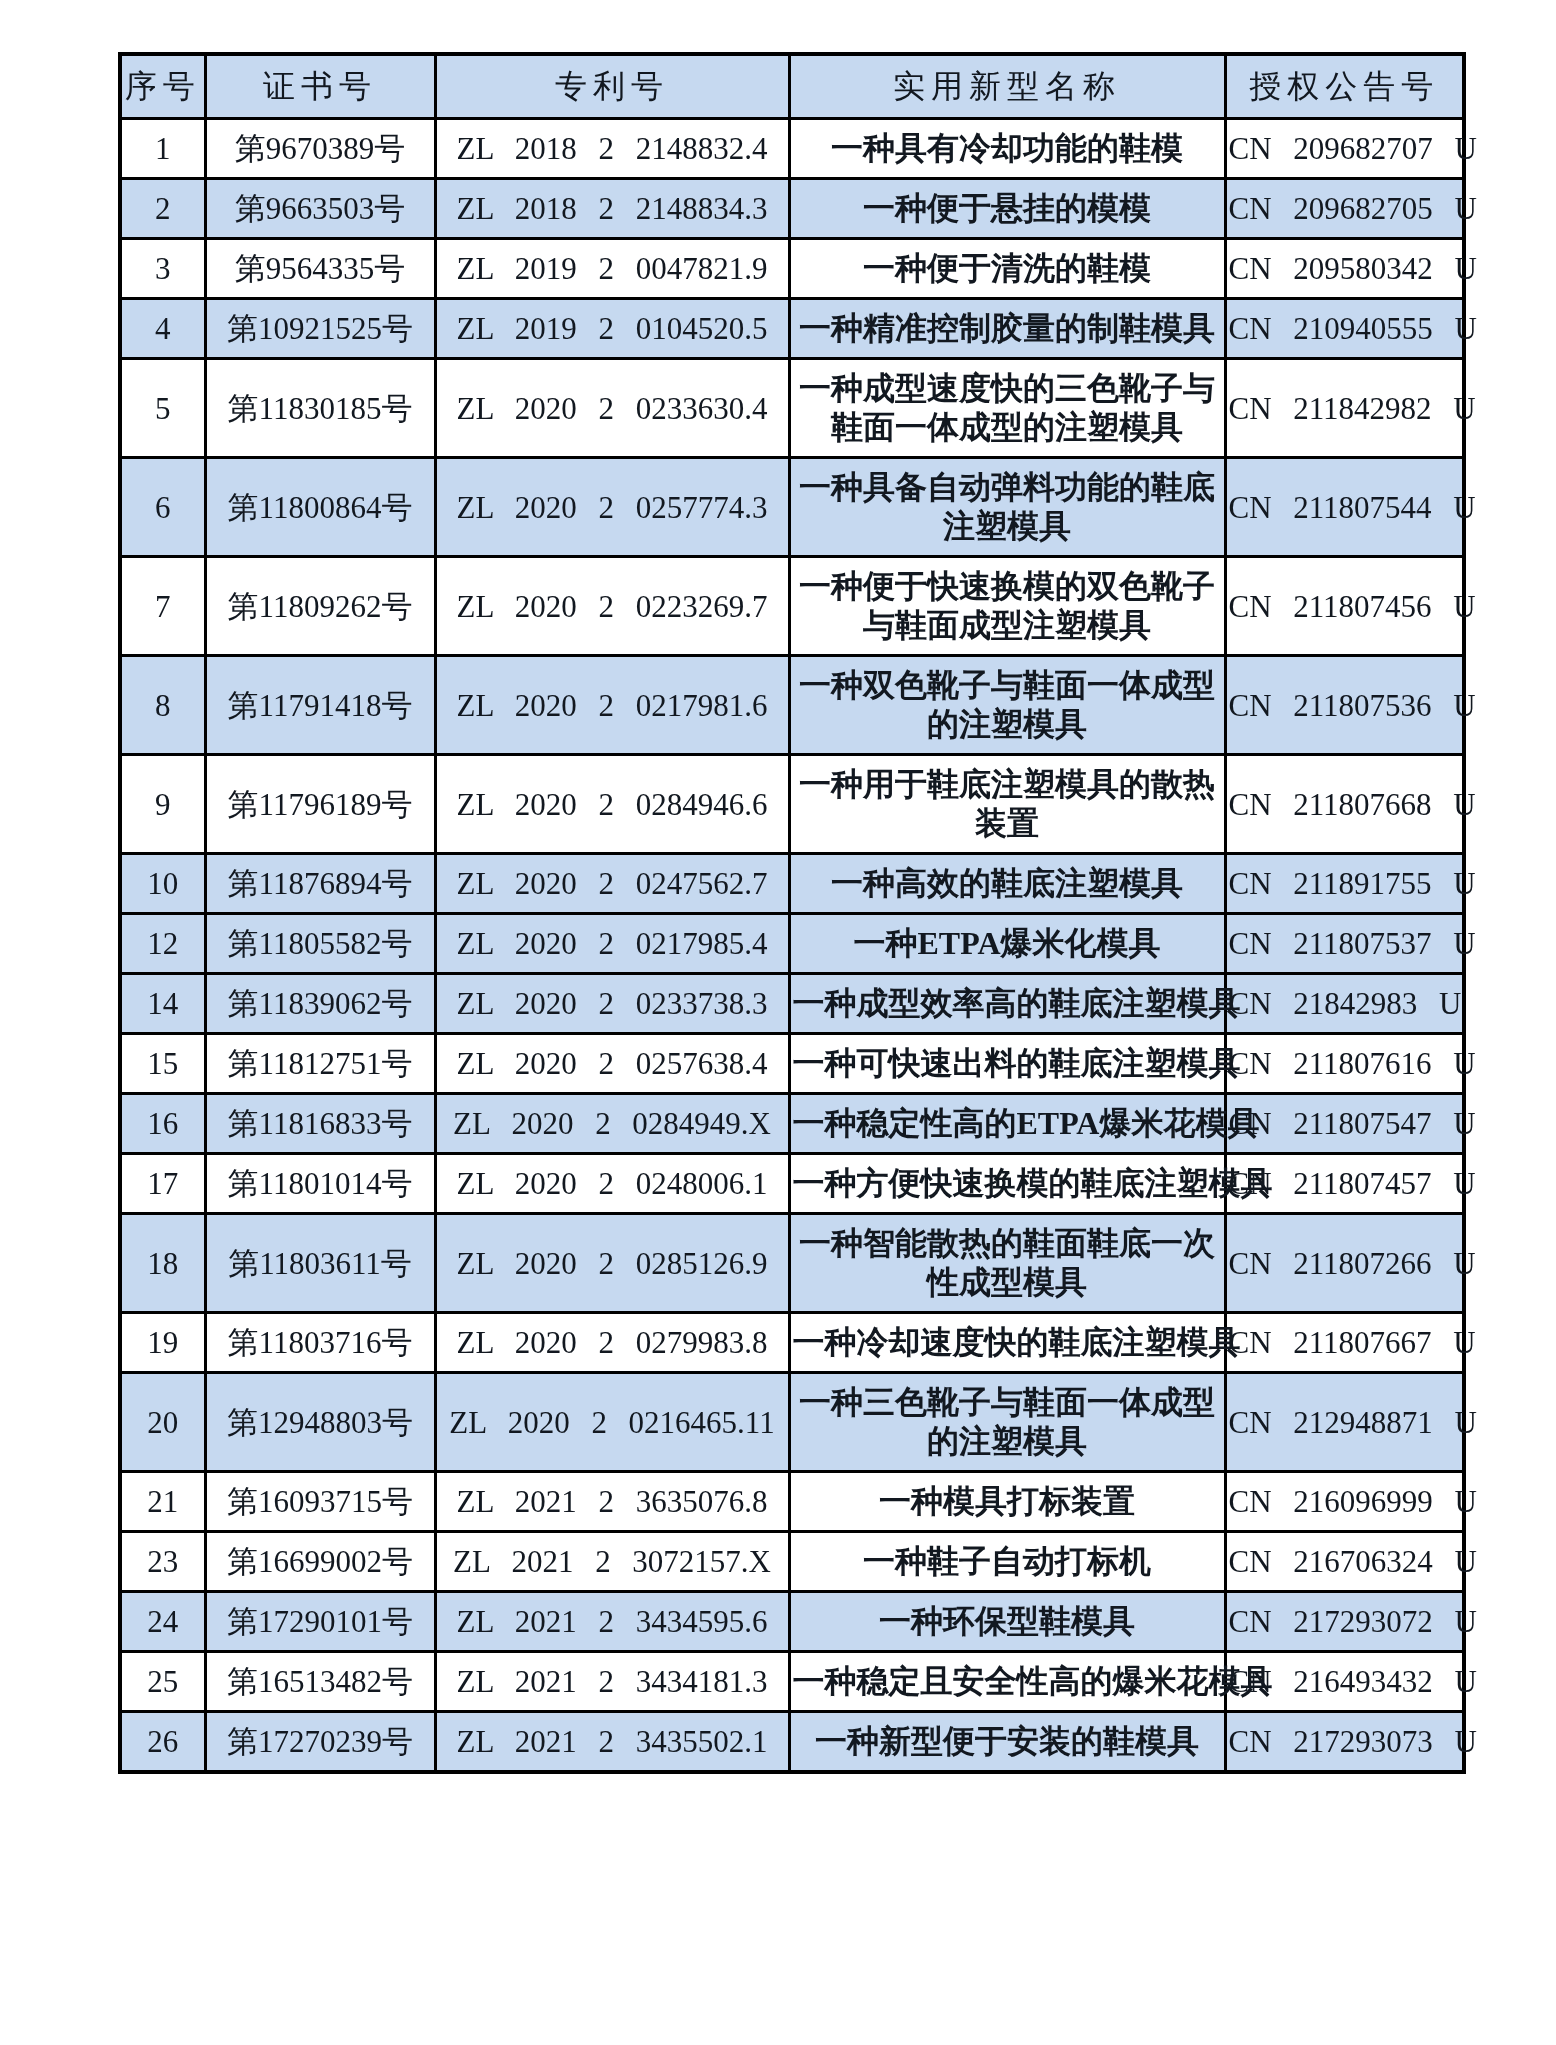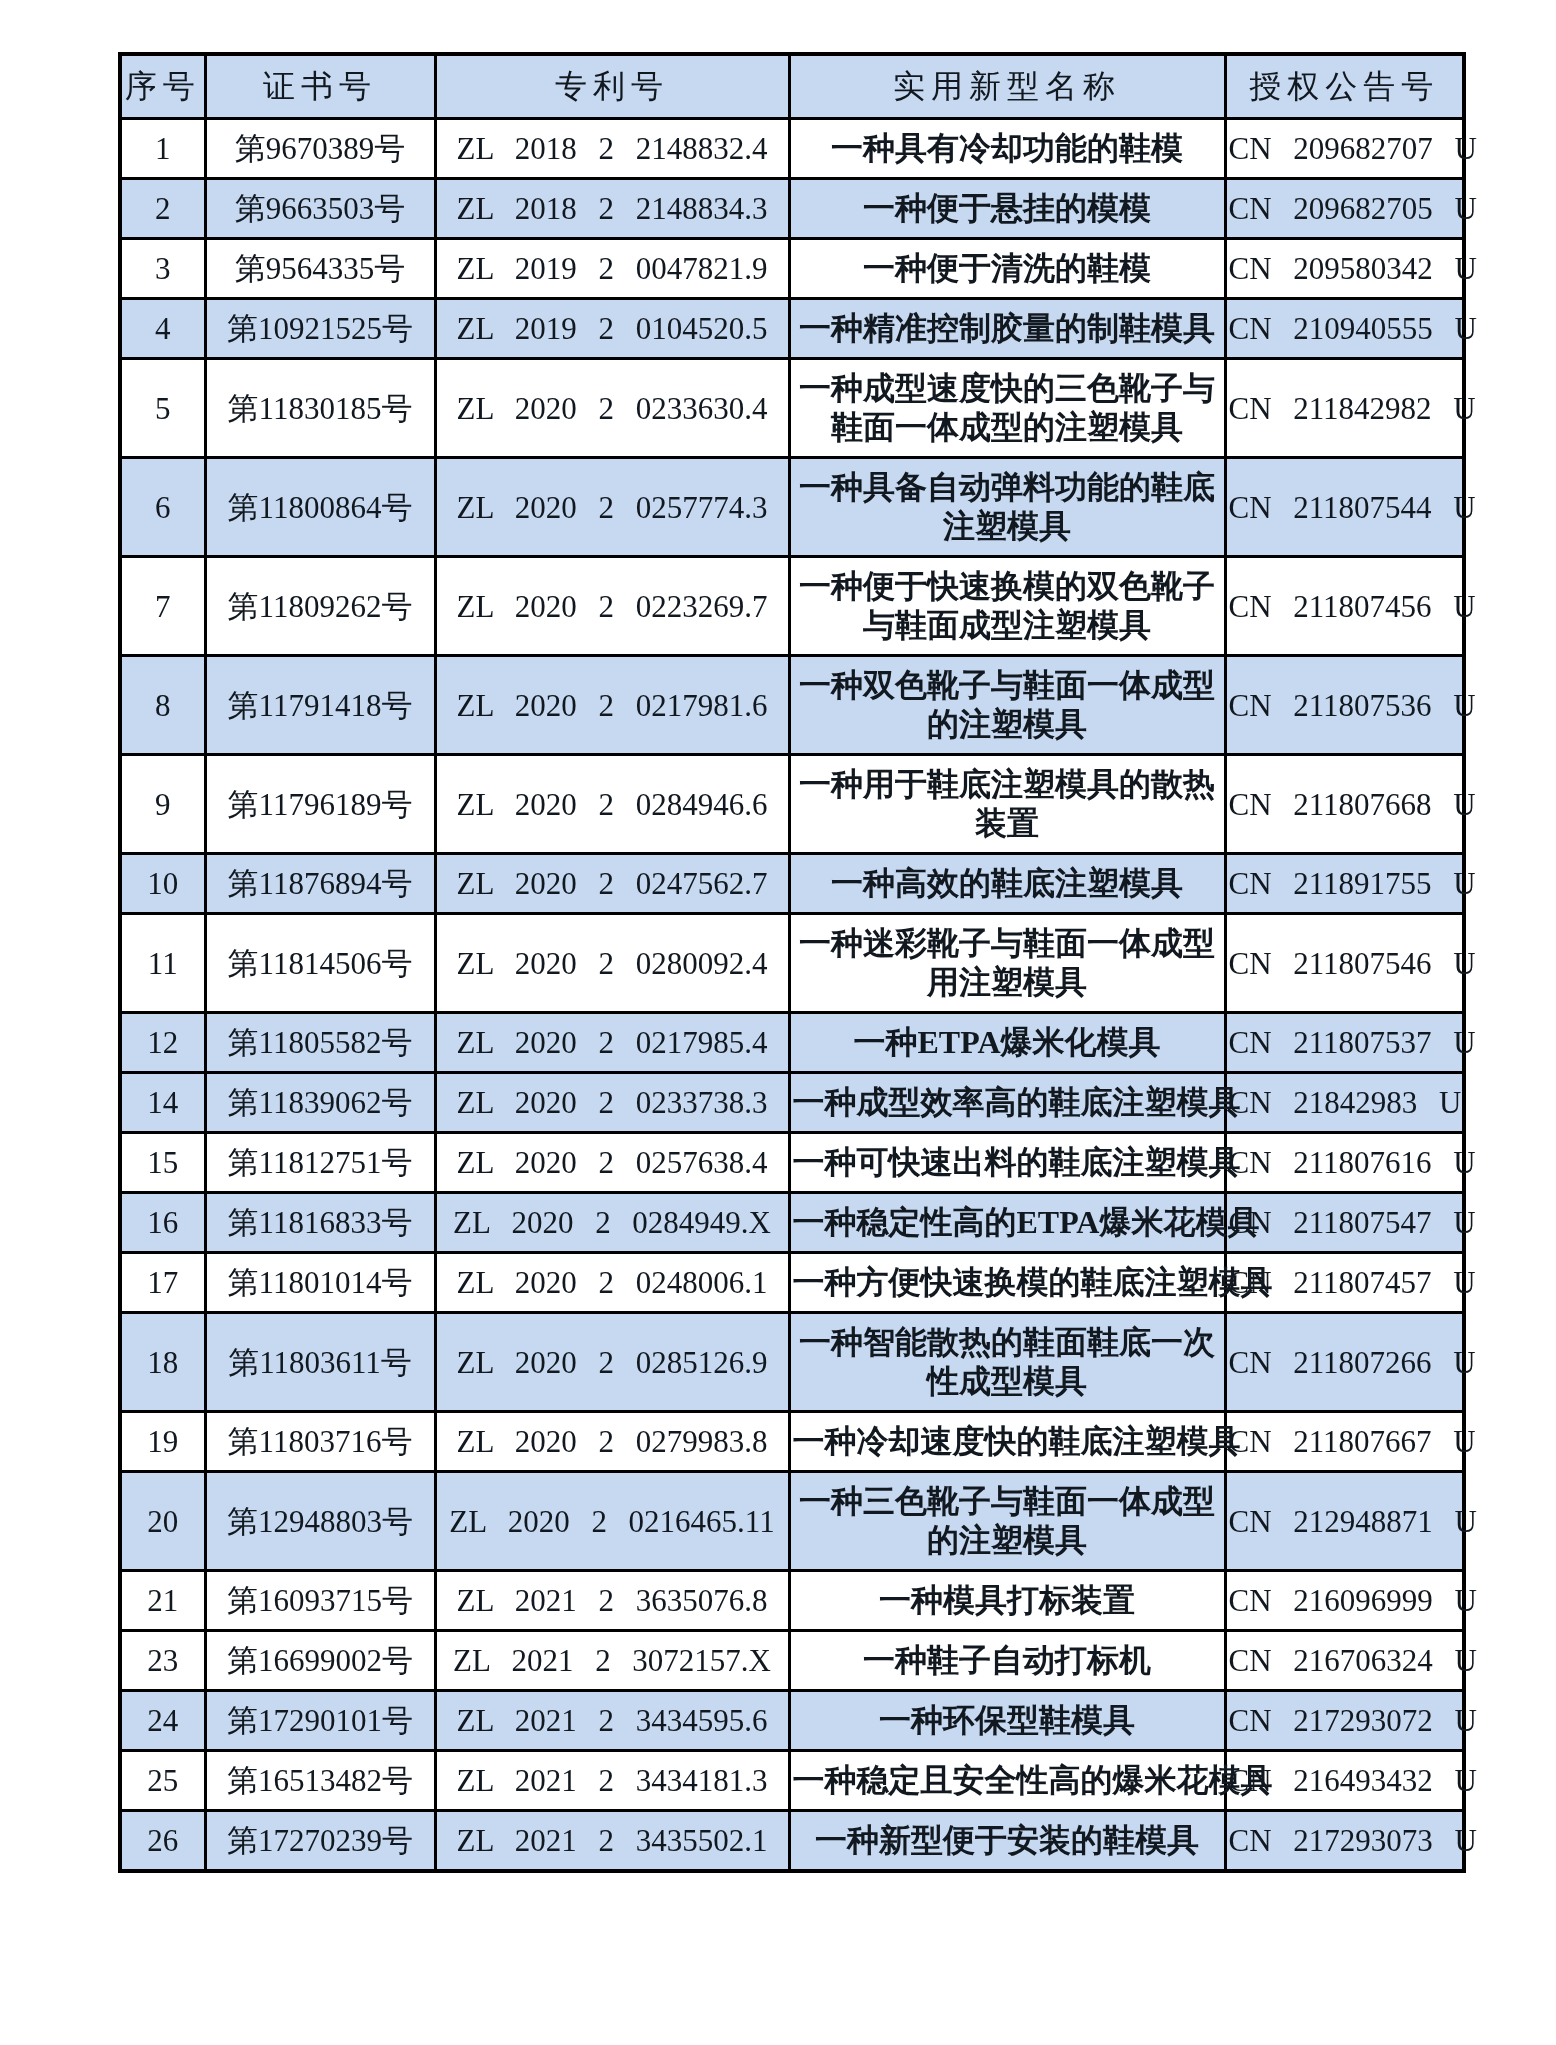--- a/index.html
+++ b/index.html
@@ -149,28 +149,20 @@
 装置</td>
           <td class="col-publication">CN 211807668 U</td>
         </tr>
         <tr class="alt">
           <td class="col-index">10</td>
           <td class="col-certificate">第11876894号</td>
           <td class="col-patent">ZL 2020 2 0247562.7</td>
           <td class="col-name">一种高效的鞋底注塑模具</td>
           <td class="col-publication">CN 211891755 U</td>
         </tr>
-        <tr>
-          <td class="col-index">11</td>
-          <td class="col-certificate">第11814506号</td>
-          <td class="col-patent">ZL 2020 2 0280092.4</td>
-          <td class="col-name">一种迷彩靴子与鞋面一体成型
-用注塑模具</td>
-          <td class="col-publication">CN 211807546 U</td>
-        </tr>
         <tr class="alt">
           <td class="col-index">12</td>
           <td class="col-certificate">第11805582号</td>
           <td class="col-patent">ZL 2020 2 0217985.4</td>
           <td class="col-name">一种ETPA爆米化模具</td>
           <td class="col-publication">CN 211807537 U</td>
         </tr>
         <tr class="alt">
           <td class="col-index">14</td>
           <td class="col-certificate">第11839062号</td>

